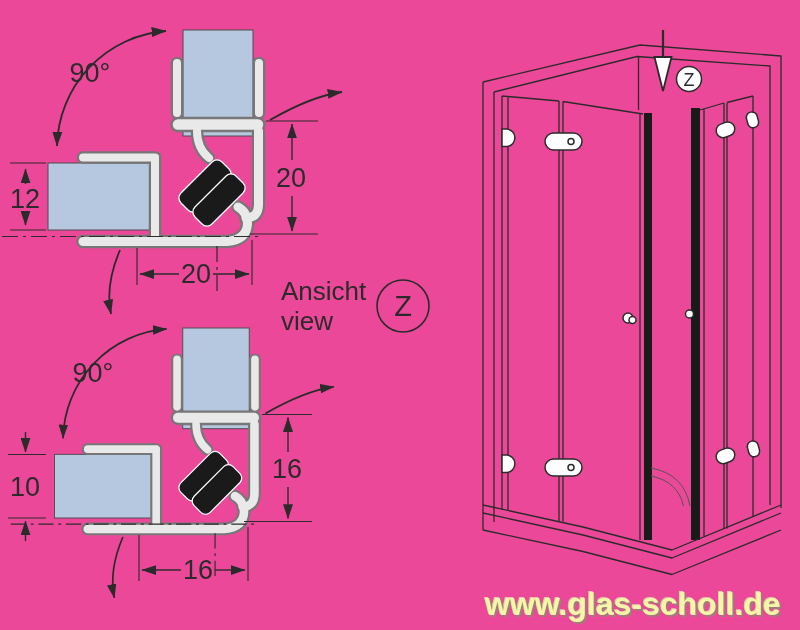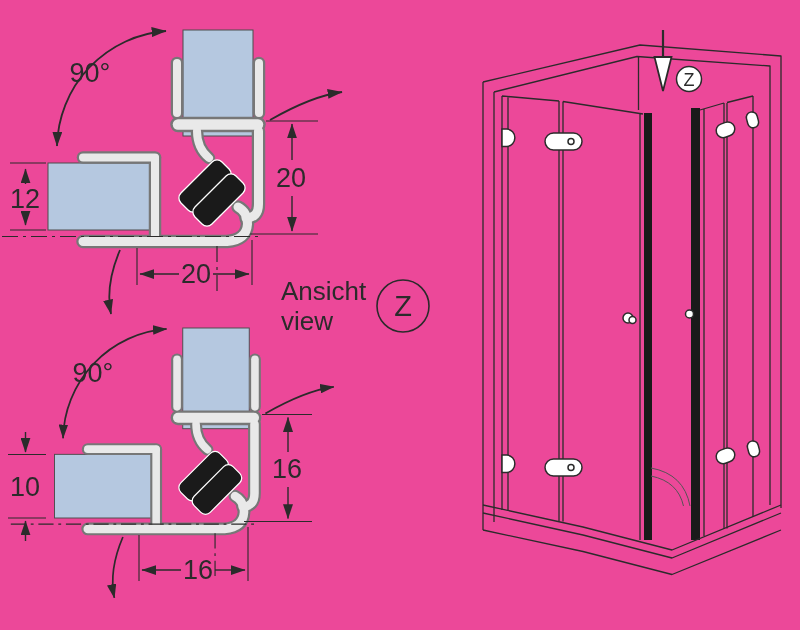--- a/index.html
+++ b/index.html
@@ -169,13 +169,14 @@
 
     <g>
       <line x1="663" y1="30" x2="663" y2="57" stroke="#2b2b2b" stroke-width="2.2"></line>
       <polygon points="654.5,57 671.5,57 663,91" fill="#fff" stroke="#2b2b2b" stroke-width="1.8"></polygon>
       <circle cx="689" cy="79" r="12.5" fill="#fff" stroke="#2b2b2b" stroke-width="1.5"></circle>
       <text x="689" y="85.5" text-anchor="middle" font-size="18" fill="#2b2b2b">Z</text>
     </g>
   </g>
 </svg>
 
+<div id="watermark">www.glas-scholl.de</div>
 </div>
 
 </body></html>

